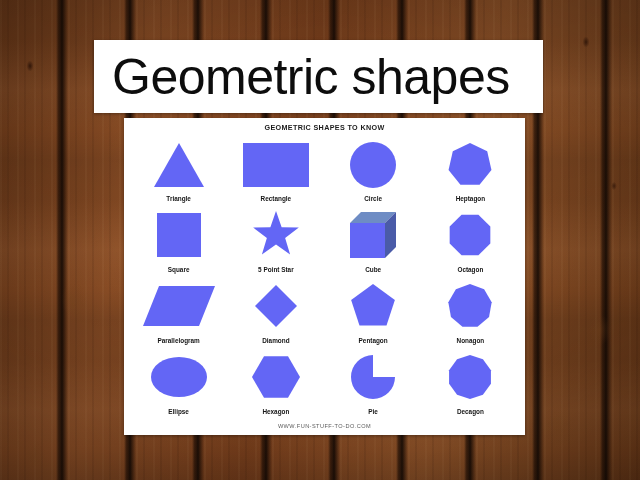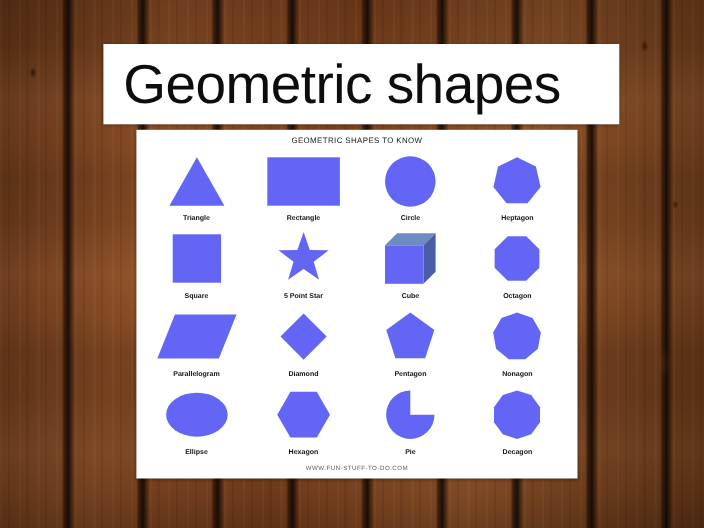--- a/index.html
+++ b/index.html
@@ -84,21 +84,20 @@
 
   
   #title-card {
     position: absolute;
     left: 94px;
     top: 40px;
     width: 449px;
     height: 73px;
     background: #ffffff;
     box-shadow: 0 1px 3px rgba(0,0,0,0.35);
-    padding-left: 20px;
   }
   #title-text {
     position: absolute;
     left: 18px;
     top: 50%;
     transform: translateY(-50%);
     font-size: 50px;
     line-height: 1;
     color: #0d0d0d;
     font-weight: 400;
@@ -118,21 +117,21 @@
     box-shadow: 0 1px 3px rgba(0,0,0,0.35);
     overflow: hidden;
   }
   #poster-heading {
     position: absolute;
     top: 5px;
     left: 0;
     right: 0;
     text-align: center;
     font-size: 7.2px;
-    font-weight: normal;
+    font-weight: bold;
     letter-spacing: 0.35px;
     color: #1b1b1b;
   }
   #poster-footer {
     position: absolute;
     bottom: 6px;
     left: 0;
     right: 0;
     text-align: center;
     font-size: 5.6px;

